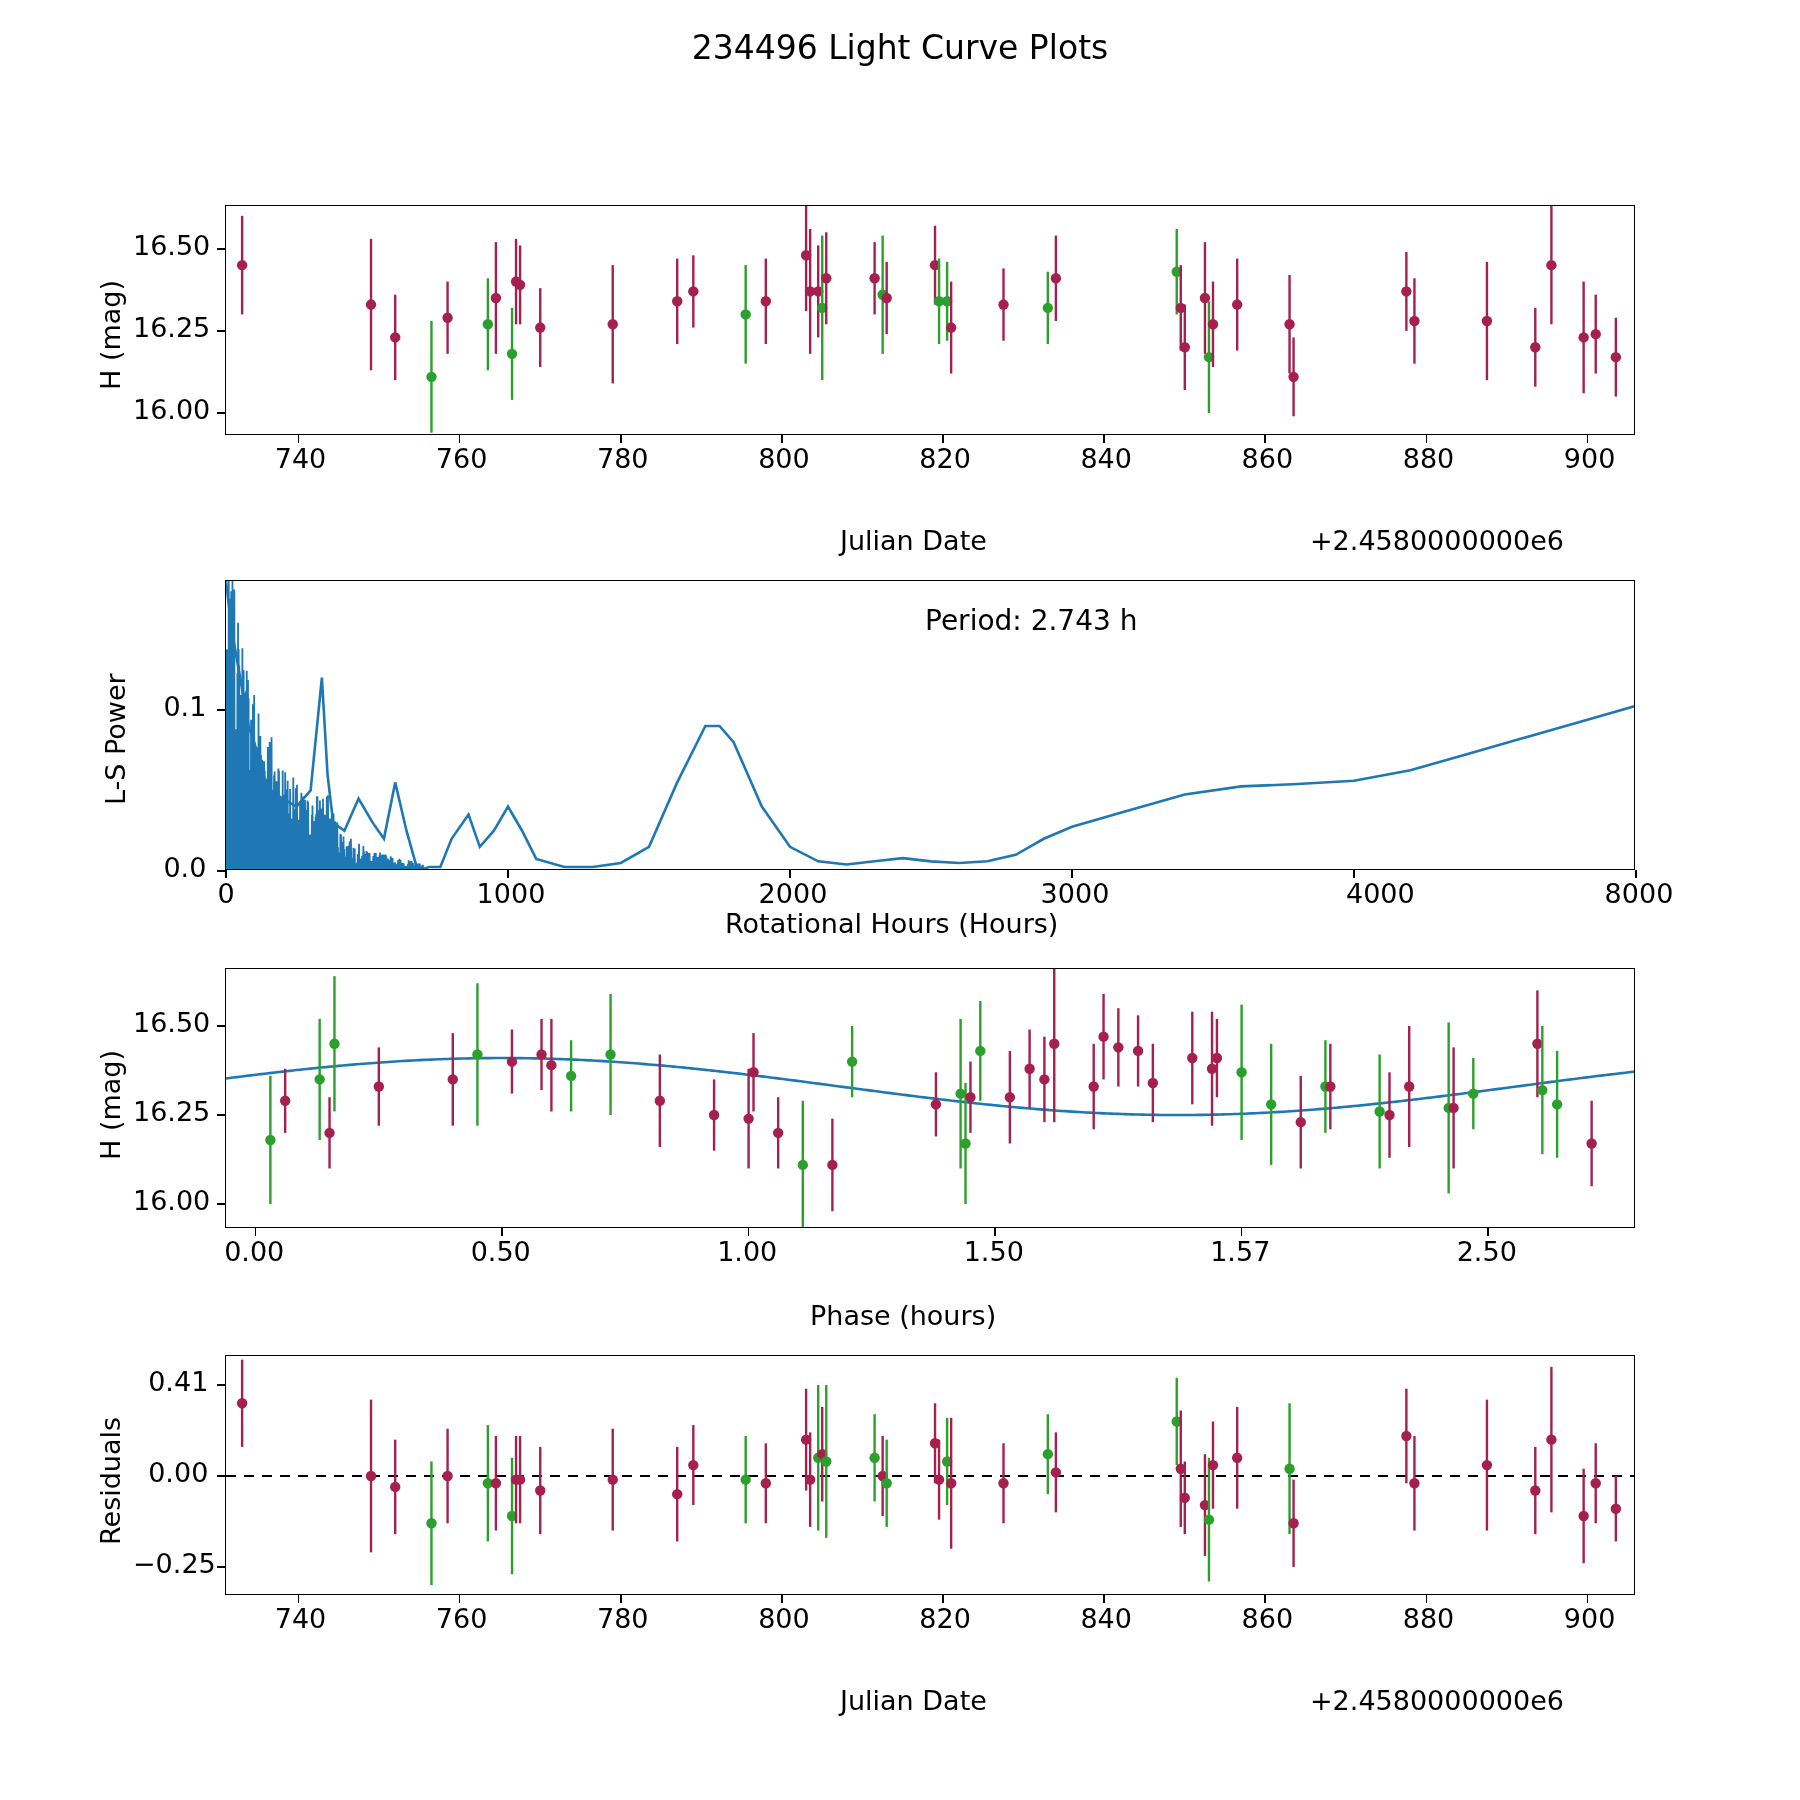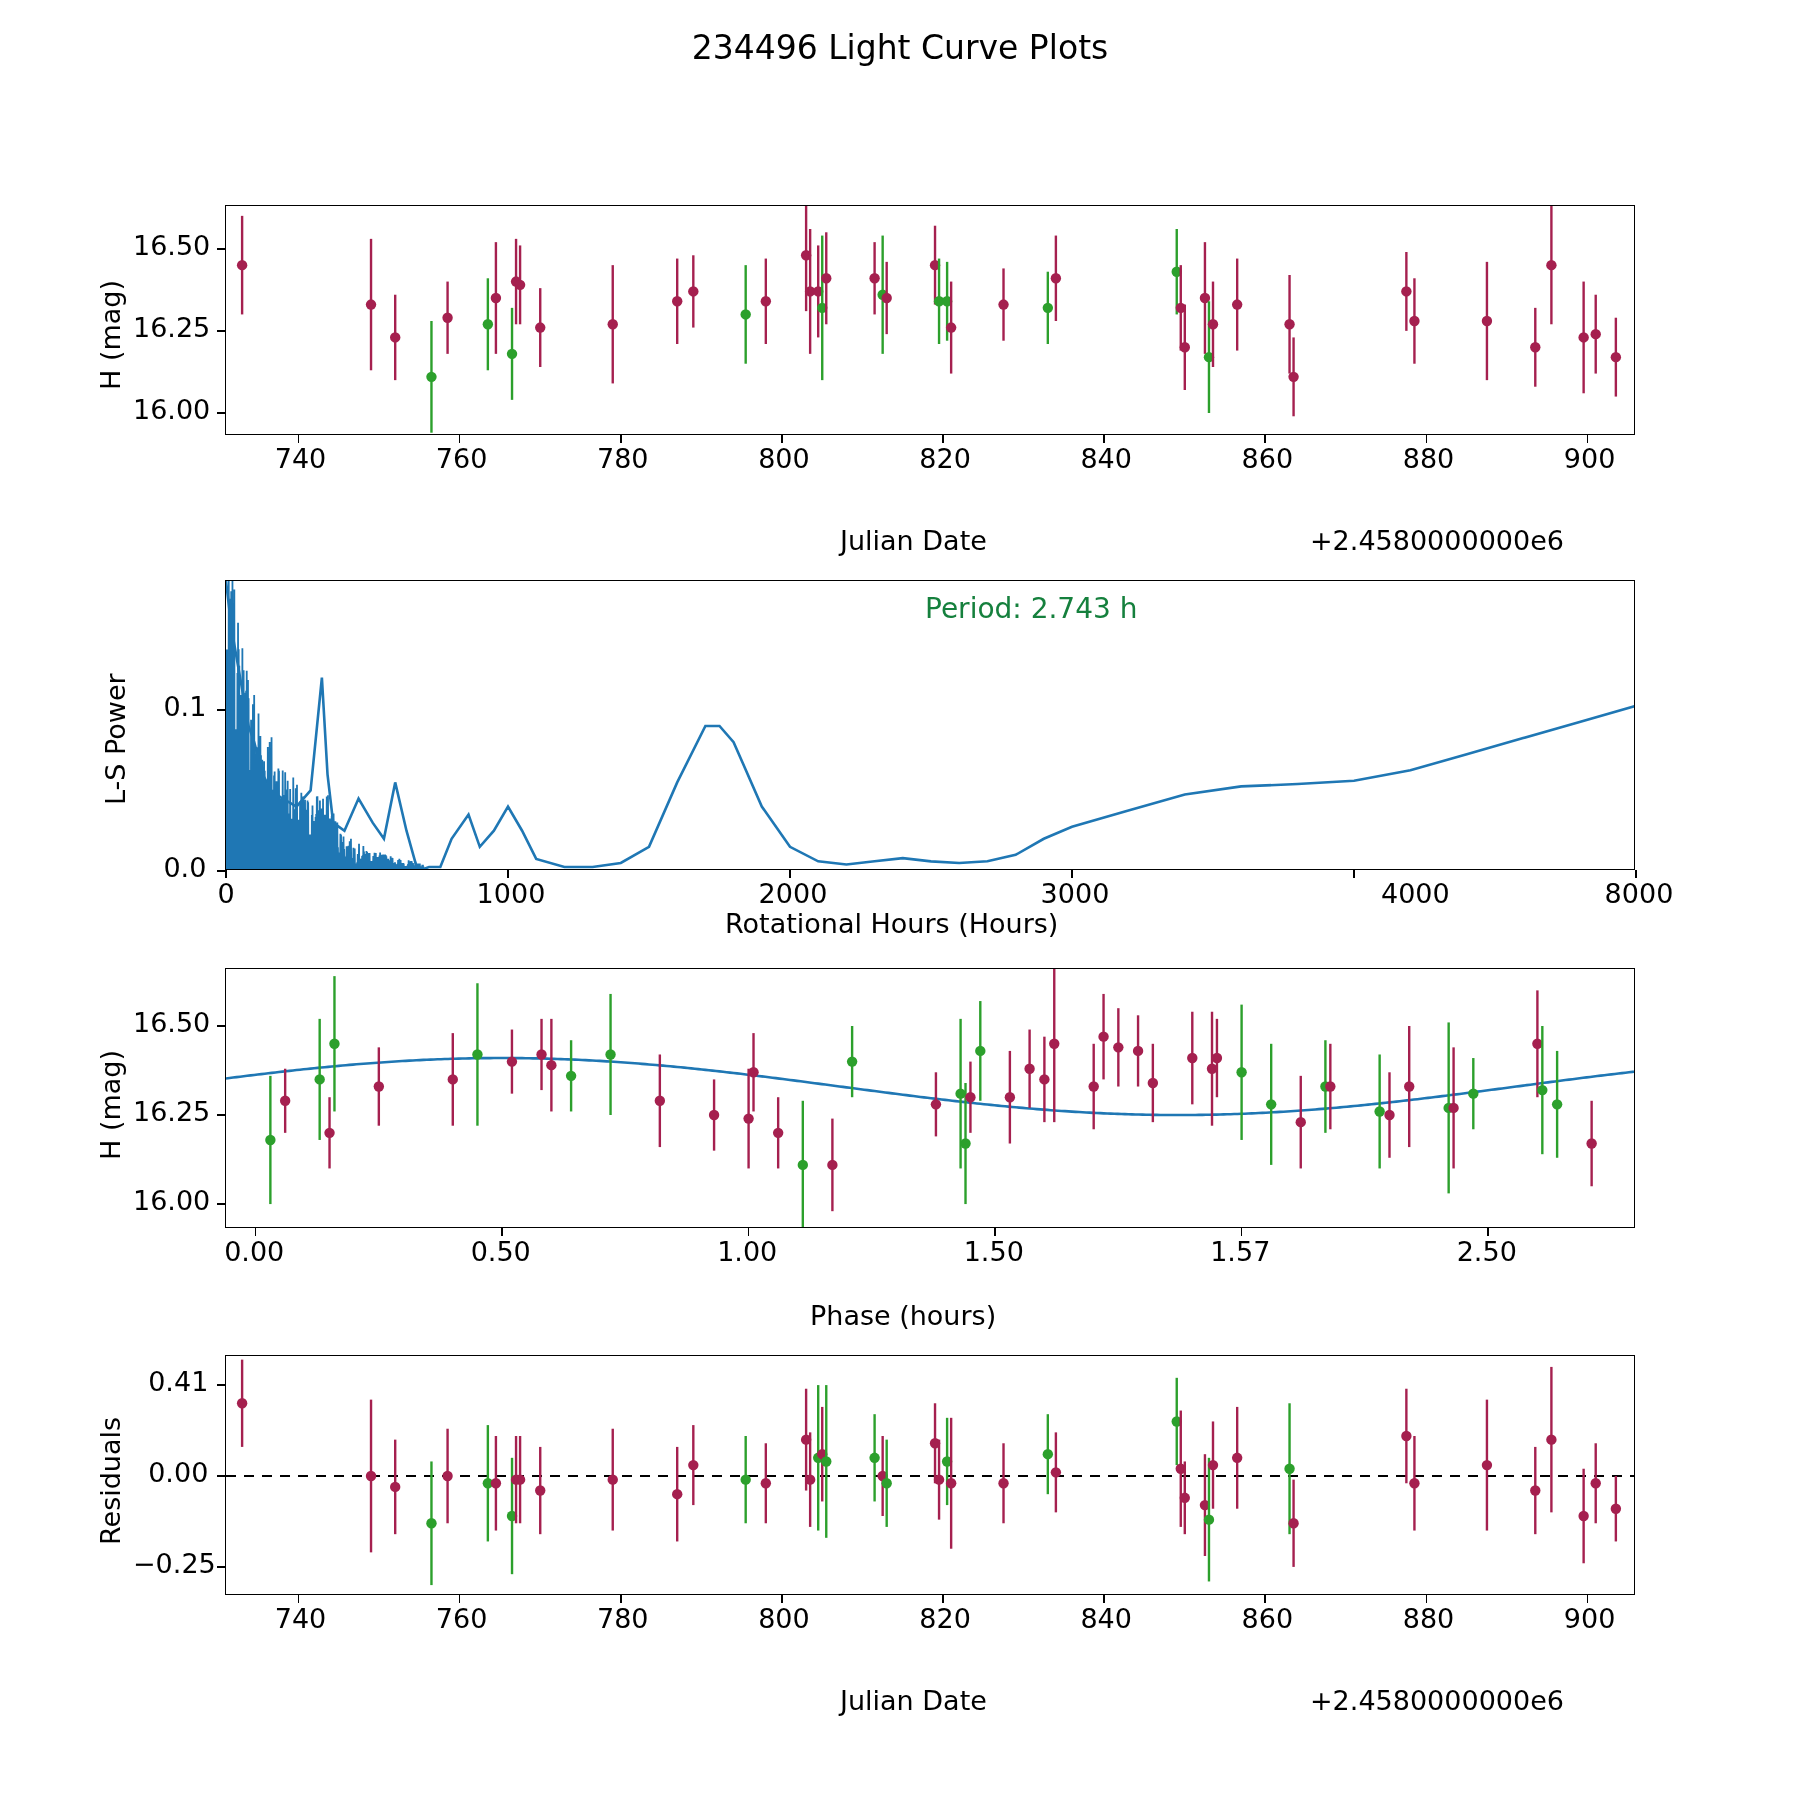--- a/index.html
+++ b/index.html
@@ -14,21 +14,21 @@
     position:absolute;top:28px;left:0;width:1800px;text-align:center;
     font-size:33px;color:#000;
   }
   .panel{position:absolute;}
   .plotbox{position:absolute;border:1.6px solid #000;box-sizing:border-box;background:#fff;overflow:hidden;}
   svg{display:block;}
   .axlabel{position:absolute;font-size:27px;color:#000;white-space:nowrap;}
   .ylabel{transform-origin:0 0;}
   .ticklbl{position:absolute;font-size:27px;color:#000;white-space:nowrap;}
   .offsetlbl{position:absolute;font-size:27px;color:#000;white-space:nowrap;}
-  .annot{position:absolute;font-size:28px;color:#15803d;white-space:nowrap;}
+  .annot{position:absolute;font-size:28px;color:#000000;white-space:nowrap;margin-top:12px;}
 </style>
 </head>
 <body>
 
 <div class="page">
 
   <div id="fig-title">234496 Light Curve Plots</div>
 
   <div class="panel" style="left:0;top:180;width:1800px;height:0;">
   </div>
@@ -170,21 +170,21 @@
   </div>
   <div id="ax2-ticks">
       <div class="ticklbl" style="left: 217.4px; top: 878px;">0</div>
       <div style="position: absolute; background: rgb(0, 0, 0); width: 1.8px; height: 8px; left: 225px; top: 870px;"></div>
       <div class="ticklbl" style="left: 476.6px; top: 878px;">1000</div>
       <div style="position: absolute; background: rgb(0, 0, 0); width: 1.8px; height: 8px; left: 507px; top: 870px;"></div>
       <div class="ticklbl" style="left: 758.6px; top: 878px;">2000</div>
       <div style="position: absolute; background: rgb(0, 0, 0); width: 1.8px; height: 8px; left: 789px; top: 870px;"></div>
       <div class="ticklbl" style="left: 1040.6px; top: 878px;">3000</div>
       <div style="position: absolute; background: rgb(0, 0, 0); width: 1.8px; height: 8px; left: 1071px; top: 870px;"></div>
-      <div class="ticklbl" style="left: 1381px; top: 878px;">4000</div>
+      <div class="ticklbl" style="left: 1346px; top: 878px;">4000</div>
       <div style="position: absolute; background: rgb(0, 0, 0); width: 1.8px; height: 8px; left: 1353px; top: 870px;"></div>
       <div class="ticklbl" style="left: 1604.6px; top: 878px;">8000</div>
       <div style="position: absolute; background: rgb(0, 0, 0); width: 1.8px; height: 8px; left: 1635px; top: 870px;"></div>
       <div class="ticklbl" style="left: 163.4px; top: 852px; text-align: center;">0.0</div>
       <div style="position: absolute; background: rgb(0, 0, 0); height: 1.8px; width: 8px; left: 217px; top: 870px;"></div>
       <div class="ticklbl" style="left: 163.4px; top: 690.889px;">0.1</div>
       <div style="position: absolute; background: rgb(0, 0, 0); height: 1.8px; width: 8px; left: 217px; top: 708.889px;"></div>
     </div>
   <div class="annot" style="left:925px;top:592px;">Period: 2.743 h</div>
   <div class="axlabel" style="left:725px;top:908px;">Rotational Hours (Hours)</div>

